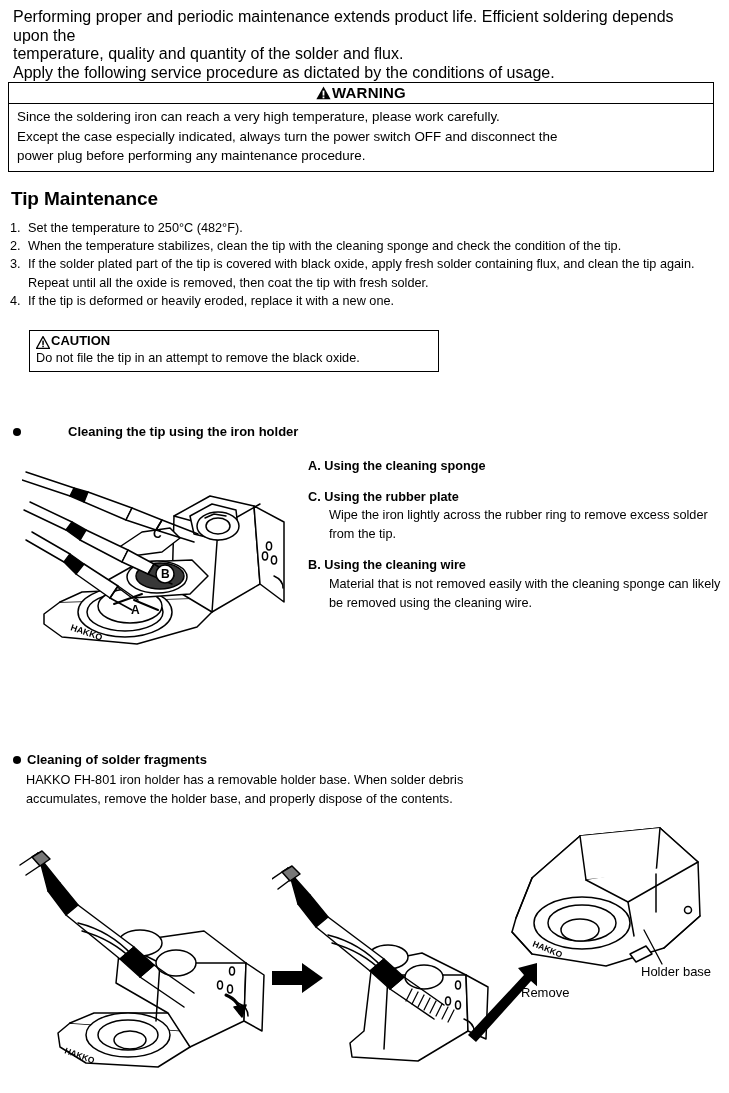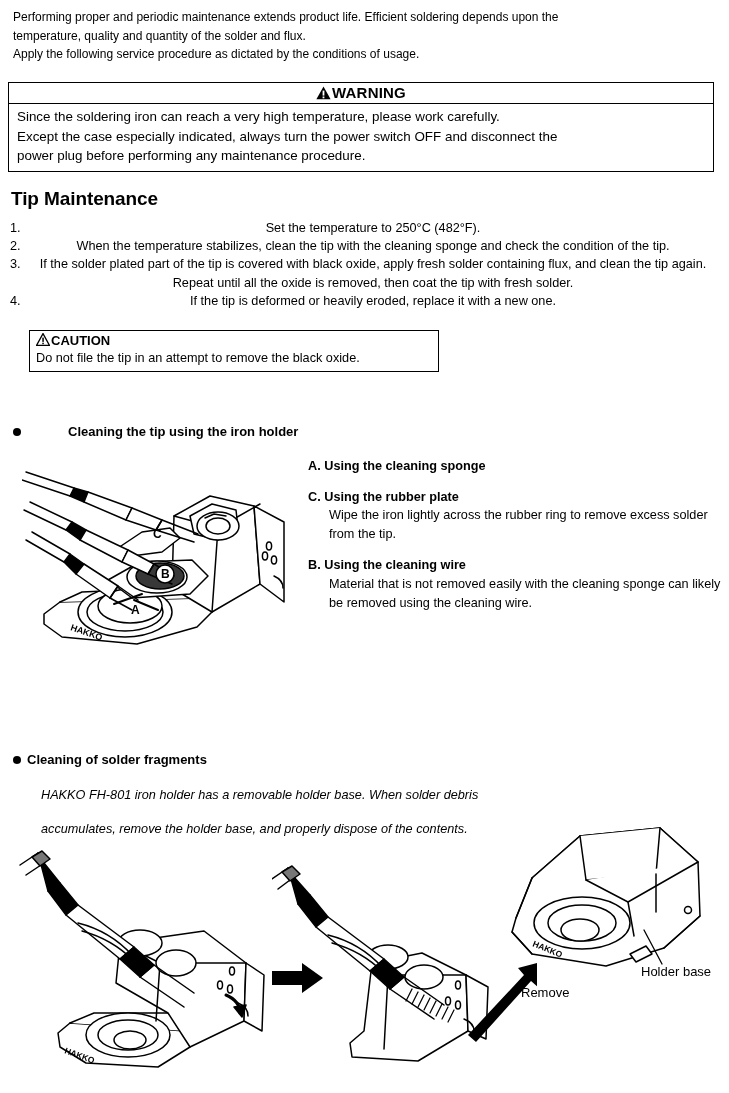--- a/index.html
+++ b/index.html
@@ -14,21 +14,21 @@
     font-family: "Liberation Sans", sans-serif;
     color: #000000;
     overflow: hidden;
   }
   .page { position: relative; width: 729px; height: 1093px; }
 
   
   .intro {
     position: absolute;
     left: 13px; top: 8px; width: 700px;
-    font-size: 12px;
+    font-size: 16px;
     line-height: 18.5px;
   }
   .intro p { margin: 0; }
 
   
   .warning-box {
     position: absolute;
     left: 8px; top: 82px; width: 706px;
     border: 1.6px solid #000;
     box-sizing: border-box;
@@ -68,36 +68,36 @@
 
   
   .numlist {
     position: absolute;
     left: 10px; top: 219px; width: 708px;
     font-size: 12.7px;
     line-height: 18.2px;
   }
   .numlist .li { display: flex; align-items: flex-start; }
   .numlist .num { width: 18px; flex: 0 0 18px; }
-  .numlist .txt { flex: 1 1 auto; text-align: center; }
+  .numlist .txt { flex: 1 1 auto; }
 
   
   .caution-box {
     position: absolute;
     left: 29px; top: 330px; width: 410px;
     border: 1.4px solid #000;
     box-sizing: border-box;
     padding: 2px 6px 4px 6px;
     background: #fff;
   }
   .caution-head {
     font-size: 13px;
     font-weight: bold;
     display: flex;
-    align-items: flex-start;
+    align-items: flex-end;
     gap: 1px;
     line-height: 16px;
   }
   .caution-body {
     font-size: 12.7px;
     line-height: 17px;
     margin-top: 1px;
   }
 
   
@@ -128,21 +128,21 @@
   .abc-title { font-weight: bold; line-height: 17.5px; }
   .abc-body { padding-left: 21px; line-height: 19px; }
 
   
   .frag-para {
     position: absolute;
     left: 26px; top: 771px; width: 600px;
     font-size: 12.7px;
     line-height: 19px;
   }
-  .frag-para p { margin: 15px; font-style: italic; }
+  .frag-para p { margin: 0; }
 
   
   .illus { position: absolute; }
   .illus svg { display: block; }
 
   .lbl {
     position: absolute;
     font-size: 13px;
     line-height: 15px;
   }

